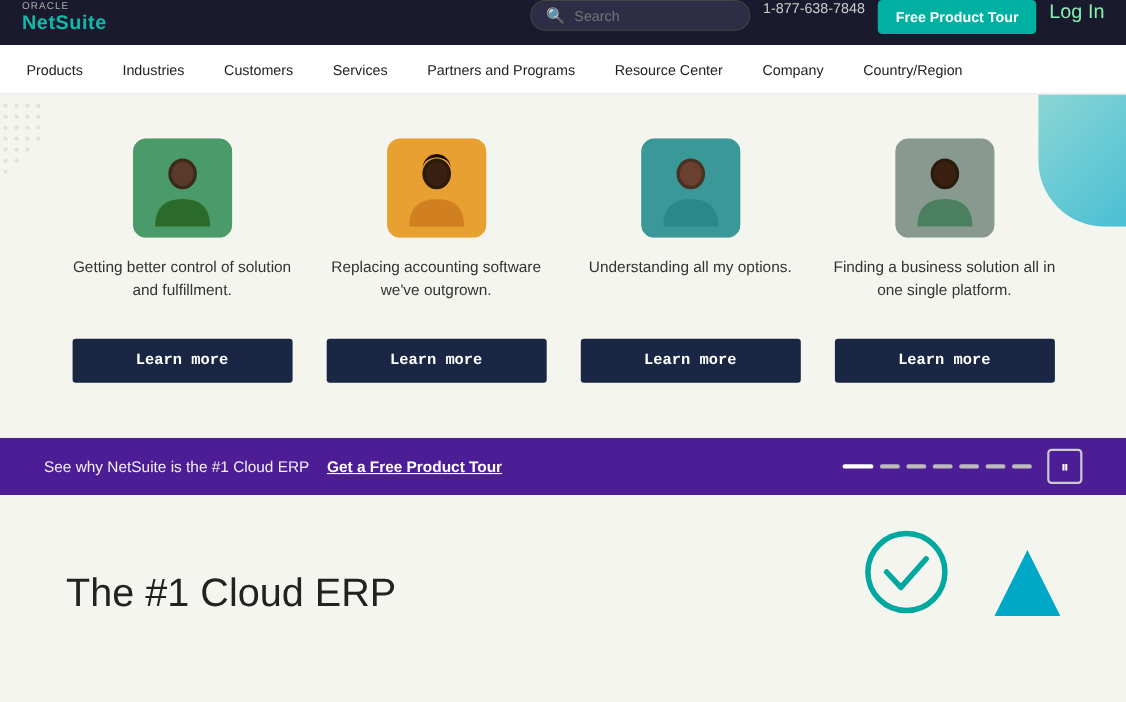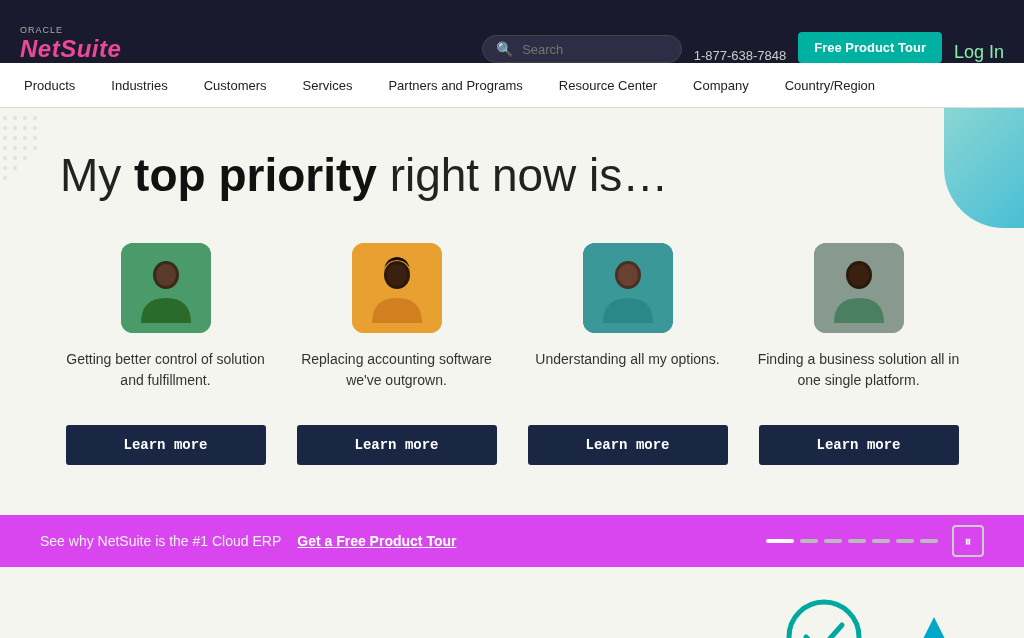--- a/index.html
+++ b/index.html
@@ -2,41 +2,40 @@
 <html><head>
   <meta charset="utf-8">
   <style>
     * { margin: 0; padding: 0; box-sizing: border-box; }
     body { font-family: Arial, sans-serif; background: #f5f5f0; width: 1024px; overflow-x: hidden; }
 
     
     .top-bar {
       background: #1a1a2e;
       display: flex;
-      align-items: flex-end;
+      align-items: flex-start;
       padding: 0 20px;
-      height: 63px;
+      height: 41px;
       gap: 12px;
     }
     .logo-area {
       display: flex;
       flex-direction: column;
       margin-right: auto;
     }
     .logo-oracle {
       color: #aaa;
       font-size: 9px;
       letter-spacing: 1px;
     }
     .logo-netsuite {
-      color: #ec4899;
-      font-size: 24px;
+      color: #14b8a6;
+      font-size: 18px;
       font-weight: bold;
       letter-spacing: 0.5px;
-      font-style: italic;
     }
     .search-bar {
       background: #2d2d45;
       border: 1px solid #444;
       border-radius: 20px;
       display: flex;
       align-items: center;
       padding: 5px 14px;
       gap: 8px;
       width: 200px;
@@ -174,21 +173,21 @@
       font-size: 14px;
       font-weight: 600;
       cursor: pointer;
       width: 100%;
       max-width: 200px;
       font-family: Liberation Mono, monospace;
     }
 
     
     .banner-bar {
-      background: #d946ef;
+      background: #4c1d95;
       display: flex;
       align-items: center;
       padding: 0 40px;
       height: 52px;
       gap: 16px;
     }
     .banner-text {
       color: #f0f0f0;
       font-size: 14px;
       white-space: nowrap;
@@ -312,23 +311,20 @@
         <circle cx="15" cy="45" r="2"></circle>
         <circle cx="25" cy="45" r="2"></circle>
       <circle cx="5" cy="55" r="2"></circle>
         <circle cx="15" cy="55" r="2"></circle>
       <circle cx="5" cy="65" r="2"></circle>
     </g>
   </svg>
 
   <div class="deco-shape"></div>
 
-  <h1 class="hero-title">
-    <span>My </span><strong>top priority</strong><span> right now is…</span>
-  </h1>
 
   <div class="cards-row">
 
     <div class="card">
       <div class="card-avatar" style="background:#4a9a6a;">
         <svg viewBox="0 0 90 90" xmlns="http://www.w3.org/2000/svg">
           <rect width="90" height="90" rx="10" fill="#4a9a6a"></rect>
 
           <ellipse cx="45" cy="32" rx="13" ry="14" fill="#3a2a1a"></ellipse>
           <ellipse cx="45" cy="32" rx="10" ry="11" fill="#5a3a2a"></ellipse>

